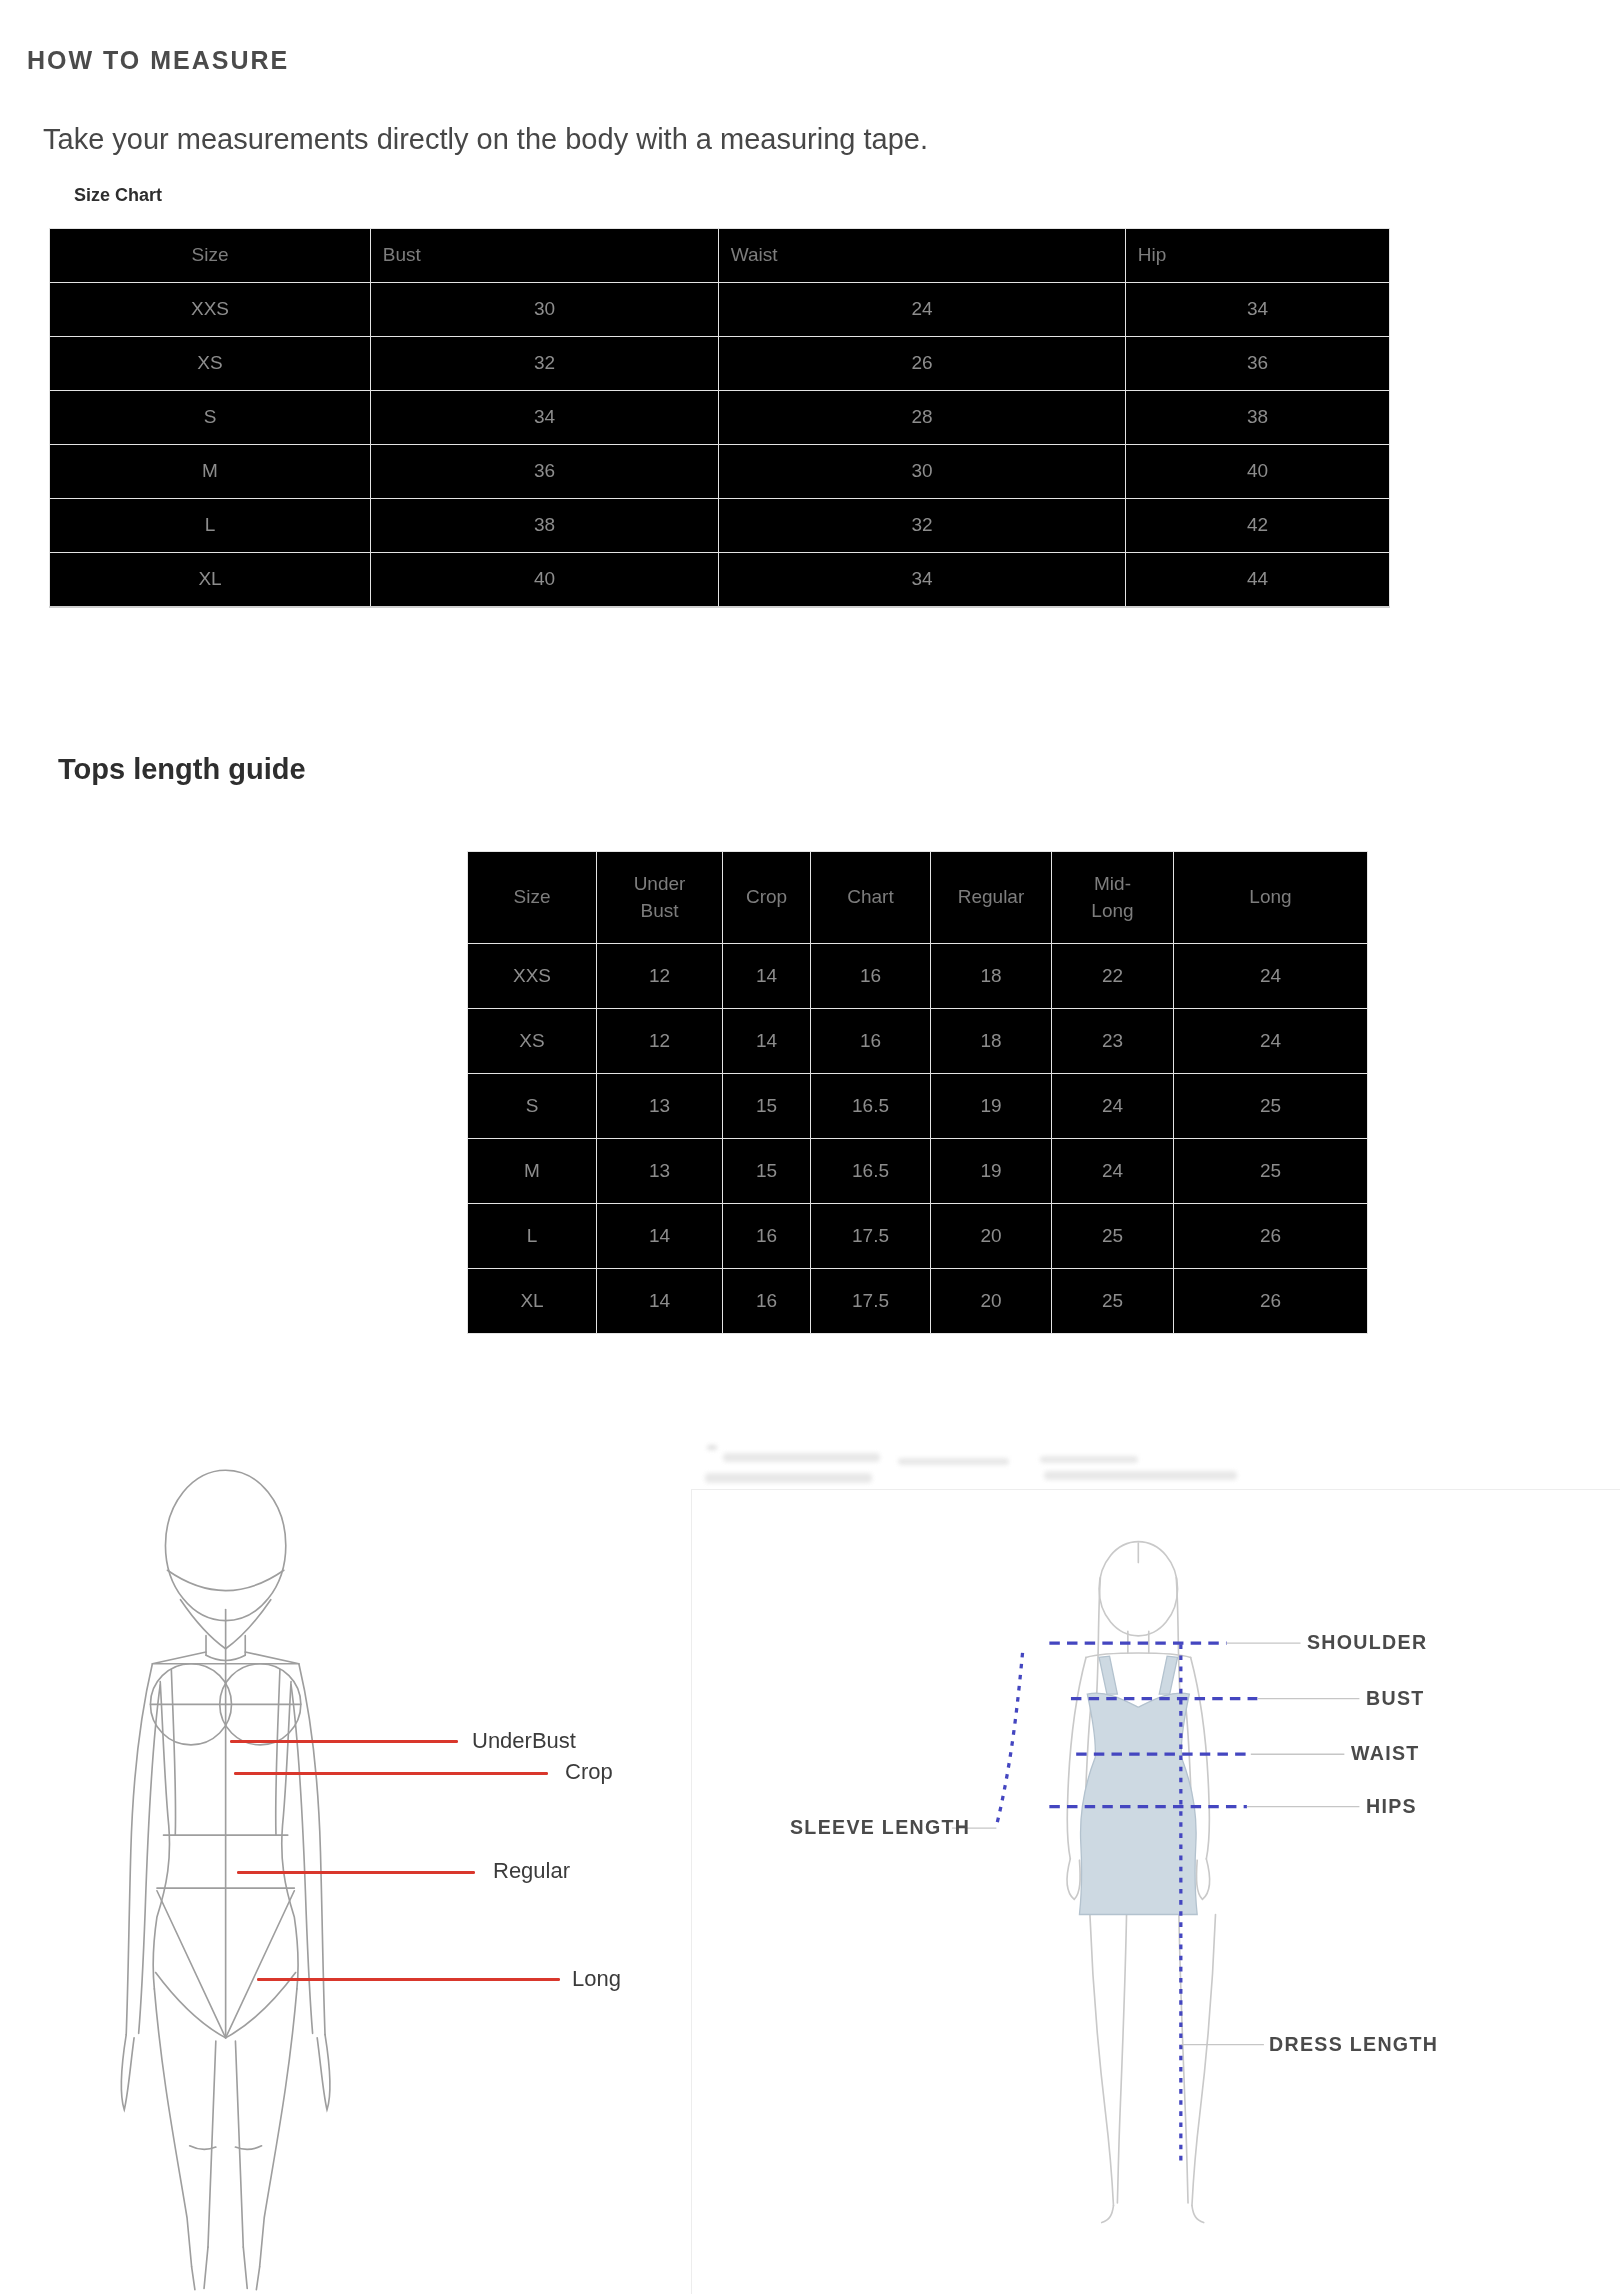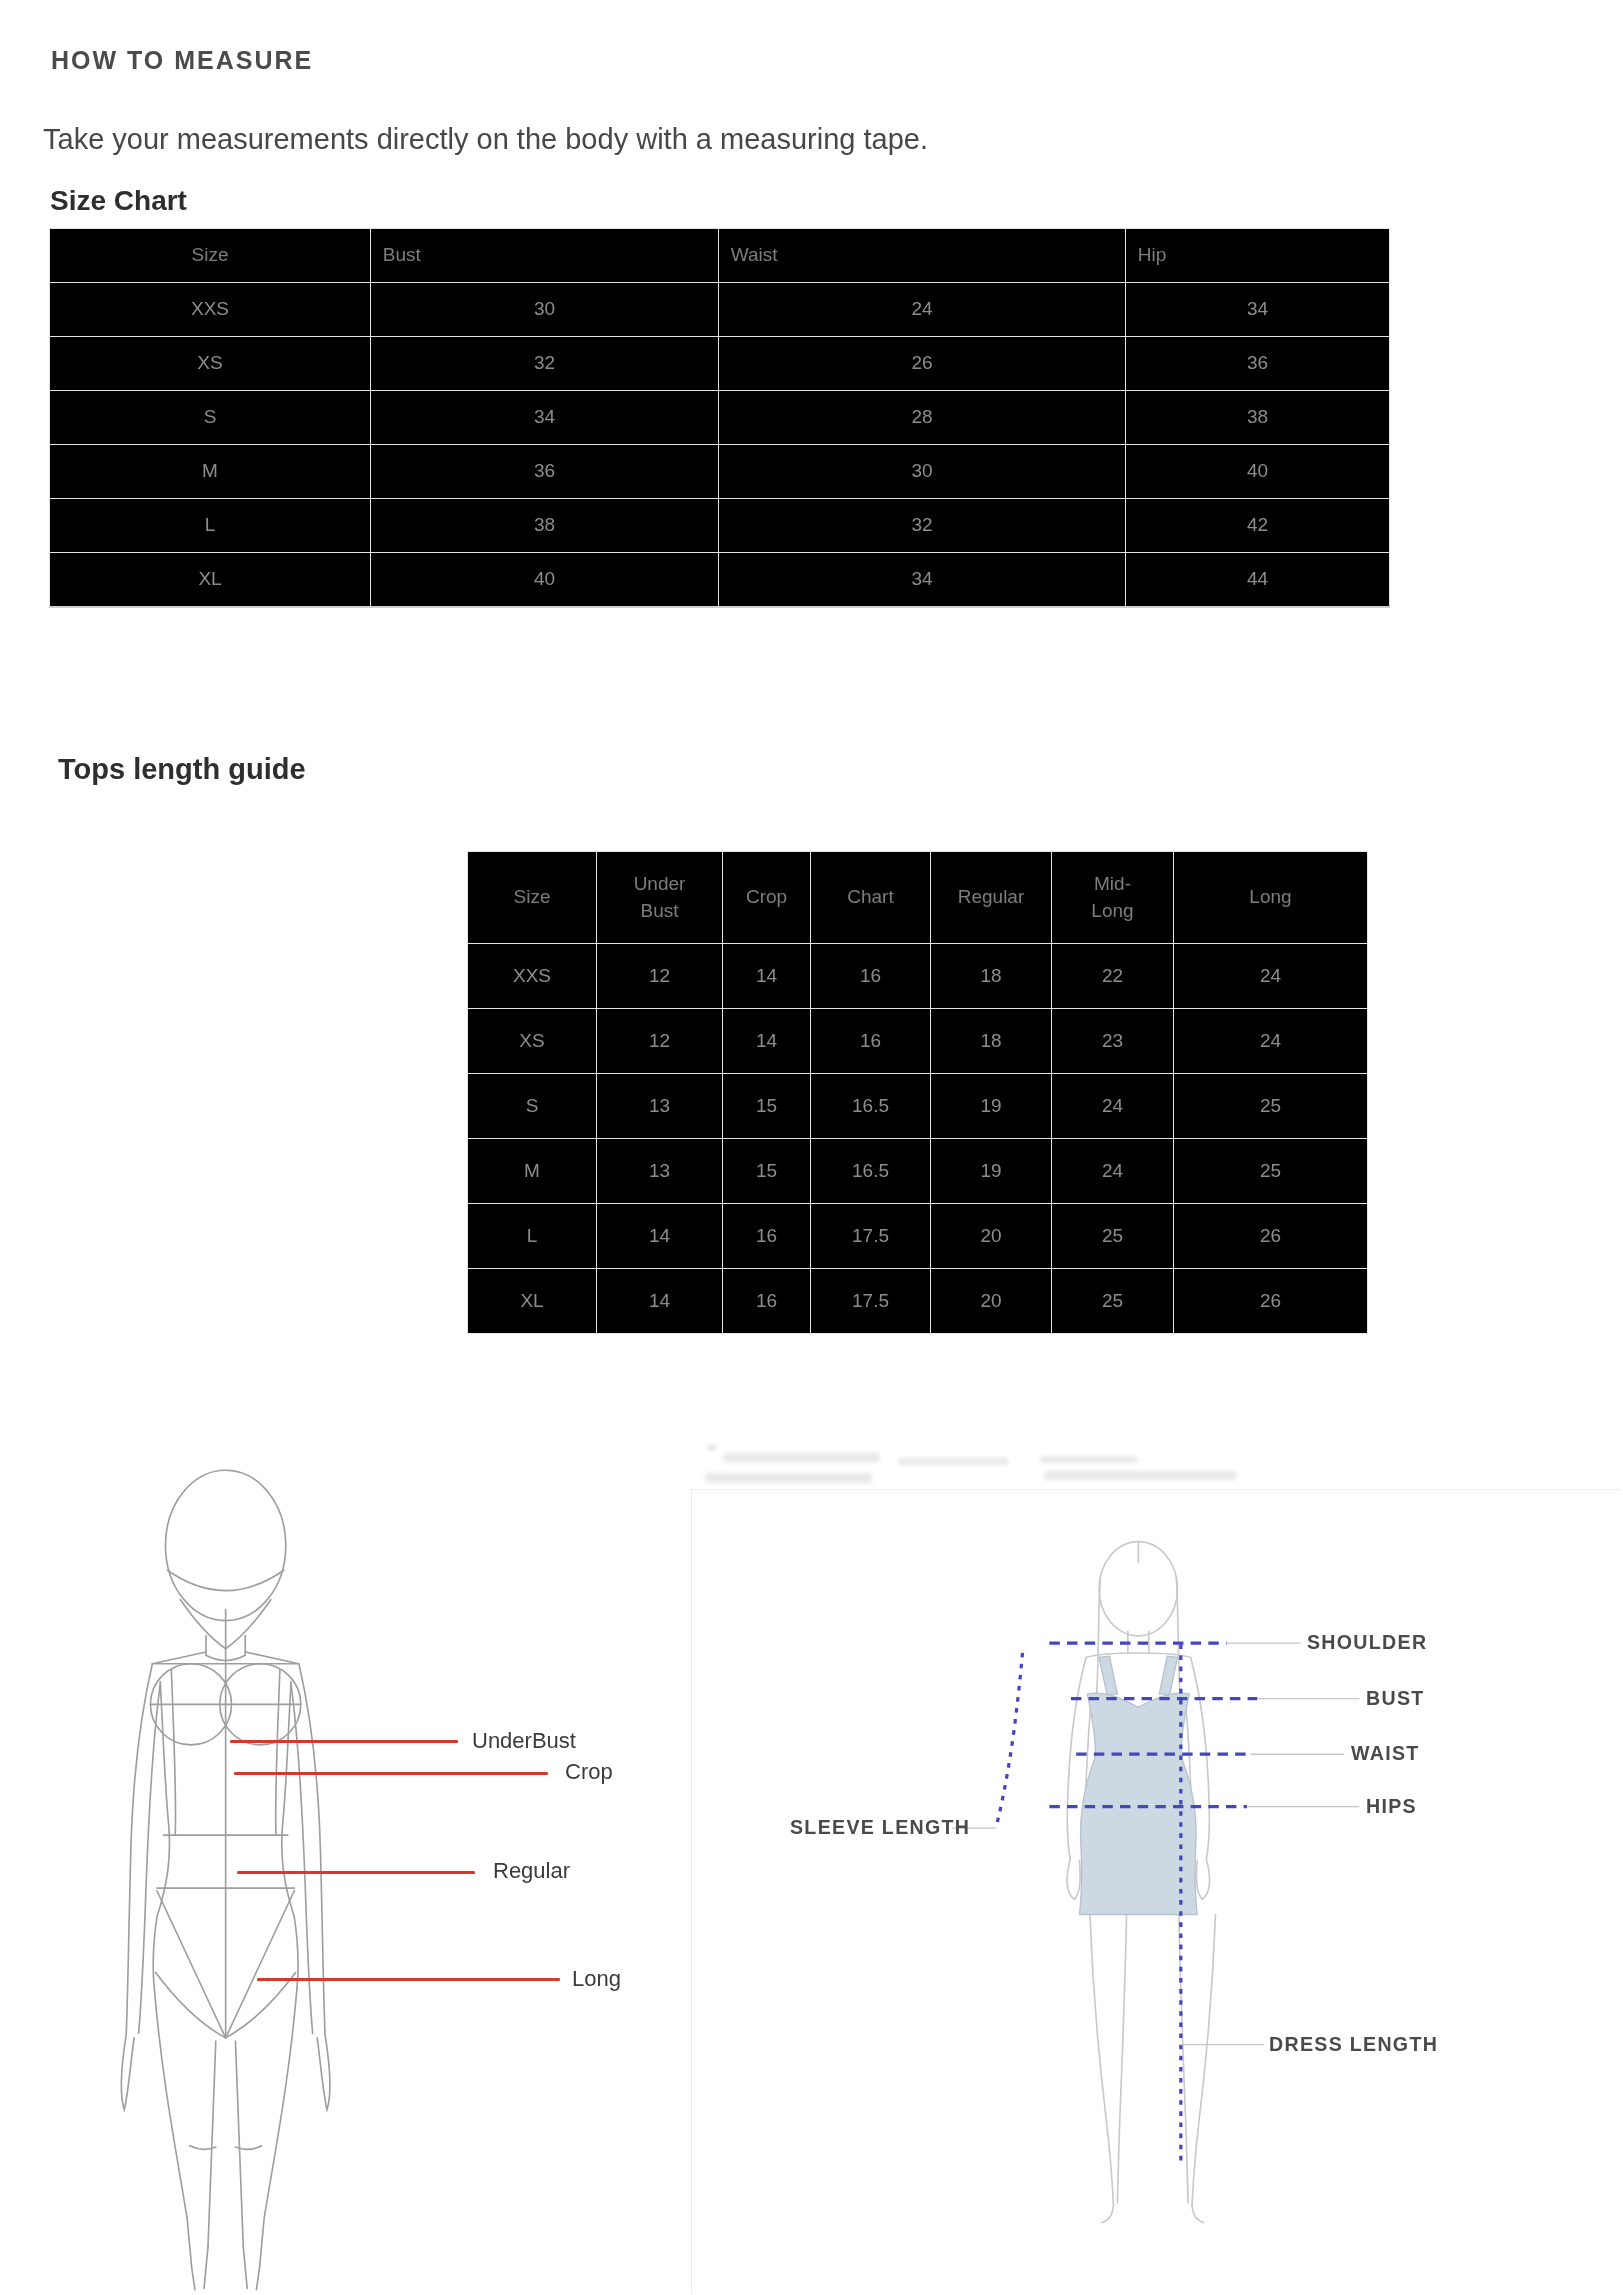--- a/index.html
+++ b/index.html
@@ -4,21 +4,21 @@
 <style>
   html,body{margin:0;padding:0;background:#ffffff;}
   #canvas{position:relative;width:1623px;height:2295px;background:#ffffff;overflow:hidden;
           font-family:"Liberation Sans", sans-serif;}
   .abs{position:absolute;}
 
   
   .h-measure{font-size:25px;font-weight:600;letter-spacing:2px;color:#4b4b4b;}
   .h-sub{font-size:29px;font-weight:400;color:#474747;}
   .h-section{font-weight:700;color:#2e2e2e;}
-  .h-size{font-size:28px;}
+  .h-size{font-size:18px;margin-left:24px;}
   .h-tops{font-size:29px;text-align:right;}
 
   
   table.tbl{border-collapse:collapse;table-layout:fixed;background:#000000;}
   .tbl th,.tbl td{border:1.3px solid #e4e4e4;text-align:center;vertical-align:middle;
      font-size:19px;color:#8d8d8d;font-weight:400;white-space:pre-line;line-height:1.4;}
   .tbl th{color:#7d7d7d;}
   .tbl1{border-bottom:2px solid #cfcfcf;}
   .tbl1 thead tr{height:54px;} .tbl1 tbody tr{height:54px;}
   .tbl1 th:not(:first-child){text-align:left;padding-left:11.8px;}
@@ -33,21 +33,21 @@
   .smudge{position:absolute;background:#d9d9d9;opacity:.6;filter:blur(2px);border-radius:3.9px;}
   .mlabel{position:absolute;font-size:19.6px;font-weight:700;letter-spacing:1.3px;color:#4a4a4a;white-space:nowrap;}
   svg .sketch{fill:none;stroke:#9e9e9e;stroke-width:2.5;stroke-linecap:round;}
   svg .body2{fill:none;stroke:#c9c9c9;stroke-width:2.5;stroke-linecap:round;}
 </style>
 </head>
 <body>
 
 <div id="canvas">
 
-  <div class="abs h-measure" style="left:51px;top:46px;">HOW TO MEASURE</div>
+  <div class="abs h-measure" style="left:27px;top:46px;">HOW TO MEASURE</div>
   <div class="abs h-sub" style="left:43px;top:99px;margin-top:24px;">Take your measurements directly on the body with a measuring tape.</div>
 
   <div class="abs h-section h-size" style="left:50px;top:185px;">Size Chart</div>
   <table class="abs tbl tbl1" style="left:49px;top:228px;width:1340px;">
       <colgroup>
         <col style="width: 321px;">
         <col style="width: 348px;">
         <col style="width: 407px;">
         <col style="width: 264px;">
       </colgroup>

